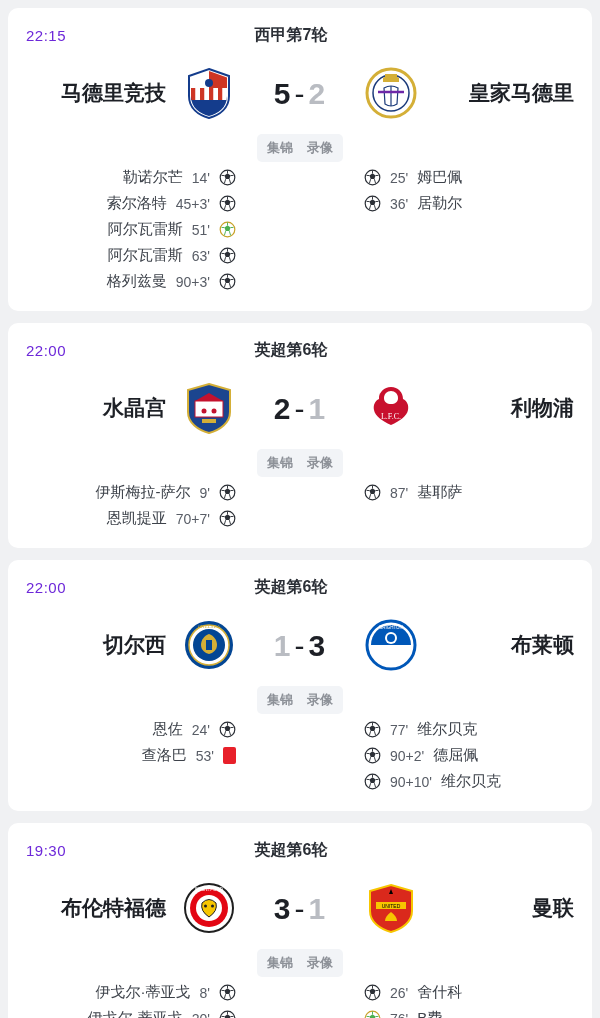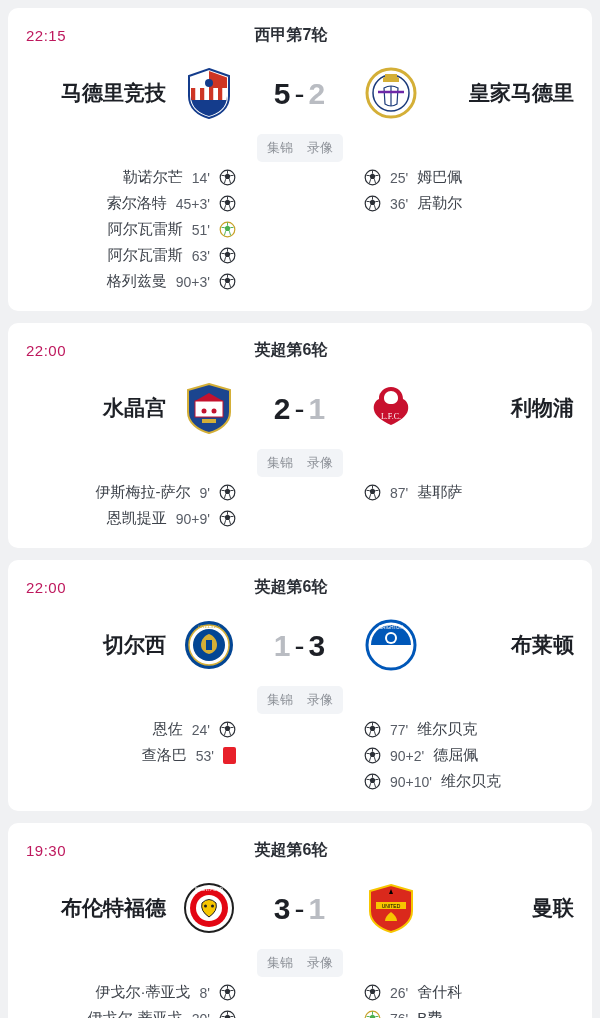--- a/index.html
+++ b/index.html
@@ -21,21 +21,21 @@
     position: relative;
   }
   .card-head {
     display: flex;
     align-items: center;
     position: relative;
     height: 26px;
   }
   .kickoff-time {
     font-size: 15px;
-    color: #be185d;
+    color: #6d28d9;
     letter-spacing: 0.5px;
   }
   .competition {
     position: absolute;
     left: 0; right: 18px;
     text-align: center;
     font-size: 16px;
     color: #2b2f36;
     font-weight: bold;
   }
@@ -70,20 +70,21 @@
     color: #1d2026;
     letter-spacing: 1px;
     line-height: 1.1;
   }
   .score .loser { color: #b9bcc2; }
   .score .dash { color: #1d2026; font-weight: normal; padding: 0 3px;}
   .media-row {
     margin-top: 14px;
     display: flex;
     justify-content: center;
+    font-weight: bold;
   }
   .media-pill {
     background: #f2f4f7;
     border-radius: 5px;
     padding: 5px 10px;
     display: flex;
     gap: 14px;
   }
   .media-pill span {
     font-size: 13px;
@@ -286,21 +287,21 @@
             <span>伊斯梅拉-萨尔</span>
             <span class="minute">9'</span>
             <svg class="ev-icon" viewBox="0 0 20 20">
       <circle cx="10" cy="10" r="8.6" fill="#ffffff" stroke="#2b2f36" stroke-width="1.4"></circle>
       <path d="M10 5 l3.6 2.6 -1.4 4.3 h-4.4 l-1.4 -4.3 z" fill="#2b2f36"></path>
       <path d="M10 1.6 v3.4 M3 7.6 l3.4 0.1 M17 7.6 l-3.4 0.1 M6.3 17 l1.5 -5 M13.7 17 l-1.5 -5" stroke="#2b2f36" stroke-width="1.1" fill="none"></path>
     </svg>
           </div>
           <div class="event">
             <span>恩凯提亚</span>
-            <span class="minute">90+9'</span>
+            <span class="minute">70+7'</span>
             <svg class="ev-icon" viewBox="0 0 20 20">
       <circle cx="10" cy="10" r="8.6" fill="#ffffff" stroke="#2b2f36" stroke-width="1.4"></circle>
       <path d="M10 5 l3.6 2.6 -1.4 4.3 h-4.4 l-1.4 -4.3 z" fill="#2b2f36"></path>
       <path d="M10 1.6 v3.4 M3 7.6 l3.4 0.1 M17 7.6 l-3.4 0.1 M6.3 17 l1.5 -5 M13.7 17 l-1.5 -5" stroke="#2b2f36" stroke-width="1.1" fill="none"></path>
     </svg>
           </div>
       </div>
       <div class="events-spacer"></div>
       <div class="events-col away">
         <div class="event">

